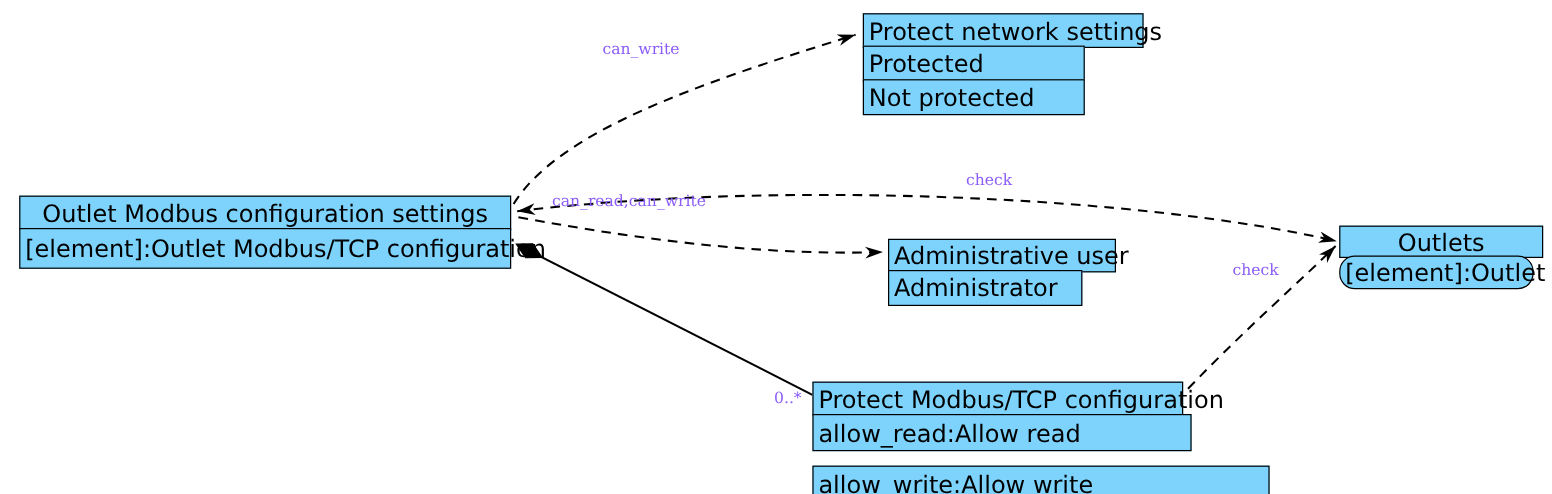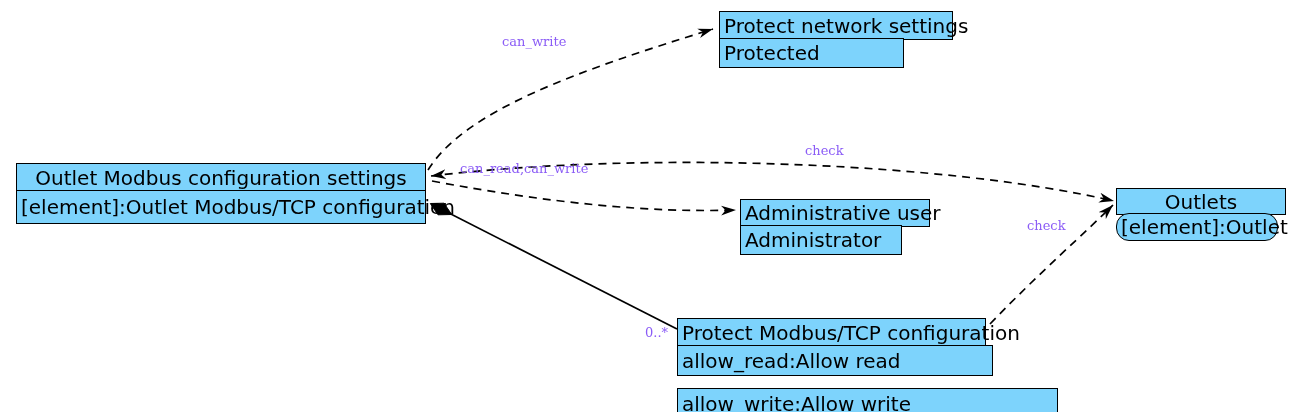--- a/index.html
+++ b/index.html
@@ -98,20 +98,21 @@
 
     <path d="M 441 209 L 677 329" fill="none" stroke="#000000" stroke-width="1.7"></path>
     <polygon points="430.3,203.5 444,203.2 451.7,214.5 438,214.8" fill="#000000" stroke="#000000" stroke-width="1"></polygon>
   </svg>
 
   <div class="cell center settings-title">Outlet Modbus configuration settings</div>
   <div class="cell left settings-row0">[element]:Outlet Modbus/TCP configuration</div>
 
   <div class="cell left protect-title">Protect network settings</div>
   <div class="cell left protect-row0">Protected</div>
+  <div class="cell left protect-row1">Not protected</div>
 
   <div class="cell left admin-title">Administrative user</div>
   <div class="cell left admin-row0">Administrator</div>
 
   <div class="cell left config-title">Protect Modbus/TCP configuration</div>
   <div class="cell left config-row0">allow_read:Allow read</div>
   <div class="cell left config-row1">allow_write:Allow write</div>
 
   <div class="cell center outlets-title">Outlets</div>
   <div class="cell left outlets-row0">[element]:Outlet</div>

